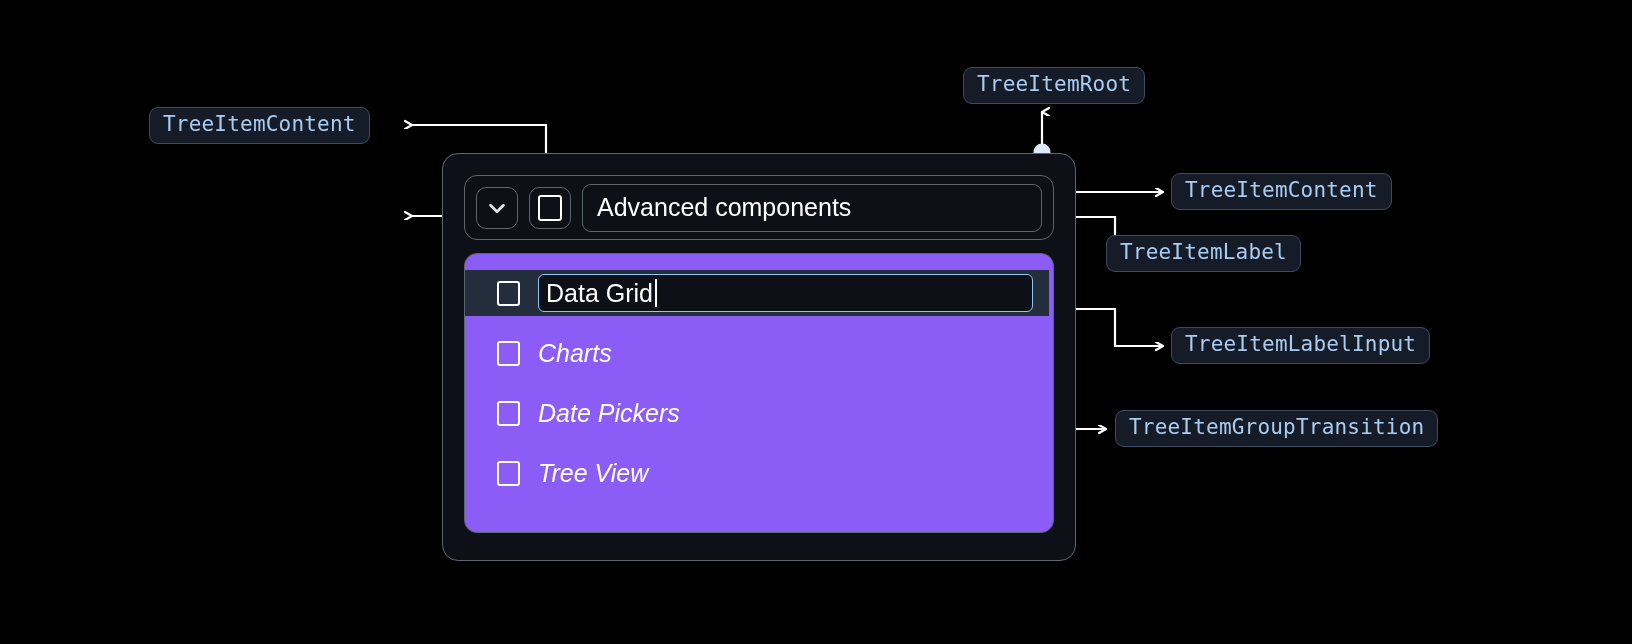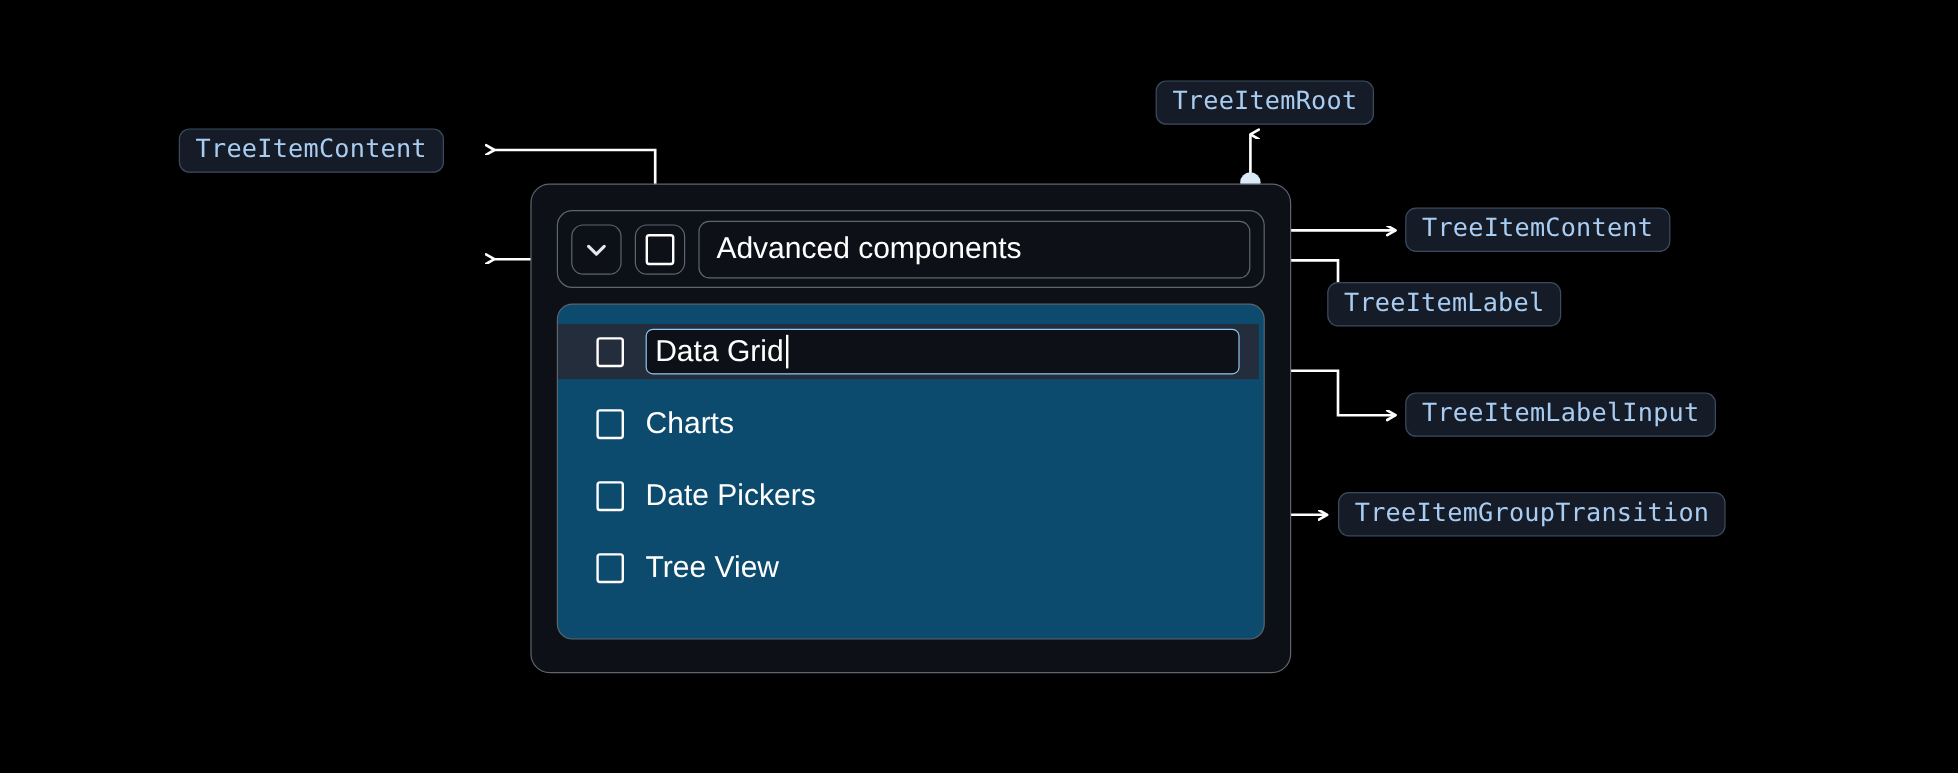--- a/index.html
+++ b/index.html
@@ -77,21 +77,21 @@
     display: flex; align-items: center;
     padding: 0 14px;
     color: #ffffff;
     font-size: 25px;
     overflow: hidden;
   }
 
   .tree-group {
     margin-top: 13px;
     height: 280px;
-    background: #0c4a6e;
+    background: #8b5cf6;
     border: 1.6px solid #5d656e;
     border-radius: 13px;
     padding: 16px 4px 0 0;
     overflow: hidden;
   }
   .tree-item-row {
     display: flex; align-items: center;
     height: 46px;
     margin-bottom: 14px;
     padding-left: 32px;
@@ -101,20 +101,21 @@
   .cb-plain {
     width: 23px; height: 25px;
     border: 2.4px solid #ffffff;
     border-radius: 3px;
     flex: none;
   }
   .item-label {
     color: #ffffff;
     font-size: 25px;
     line-height: 1;
+    font-style: italic;
   }
   .label-input {
     flex: 1 1 auto;
     margin-right: 16px;
     height: 38px;
     background: #0d1117;
     border: 1.6px solid #8ec7f2;
     border-radius: 6px;
     display: flex; align-items: center;
     padding: 0 7px;

